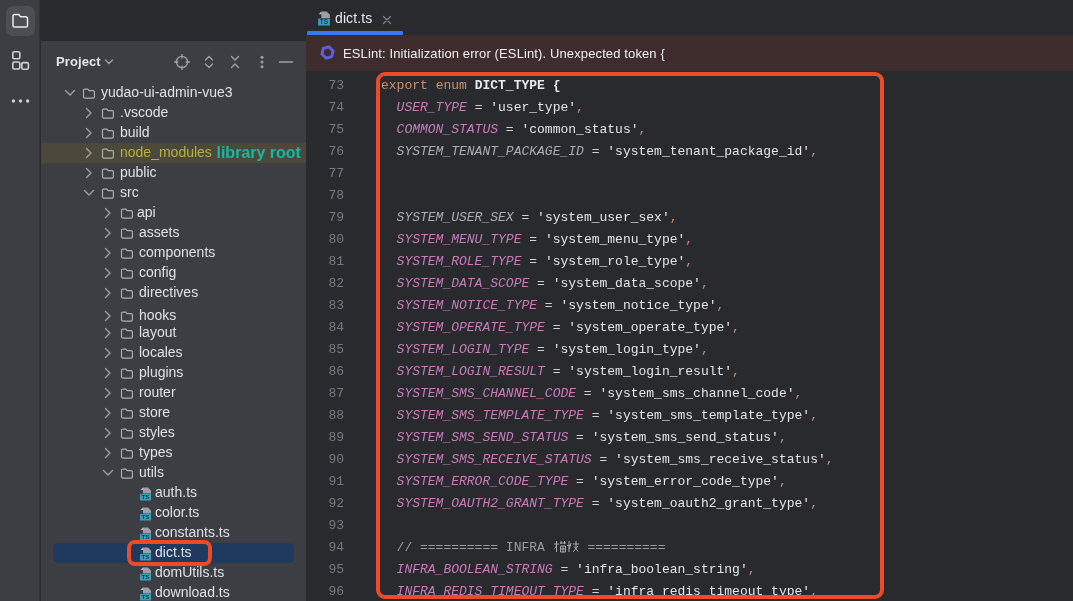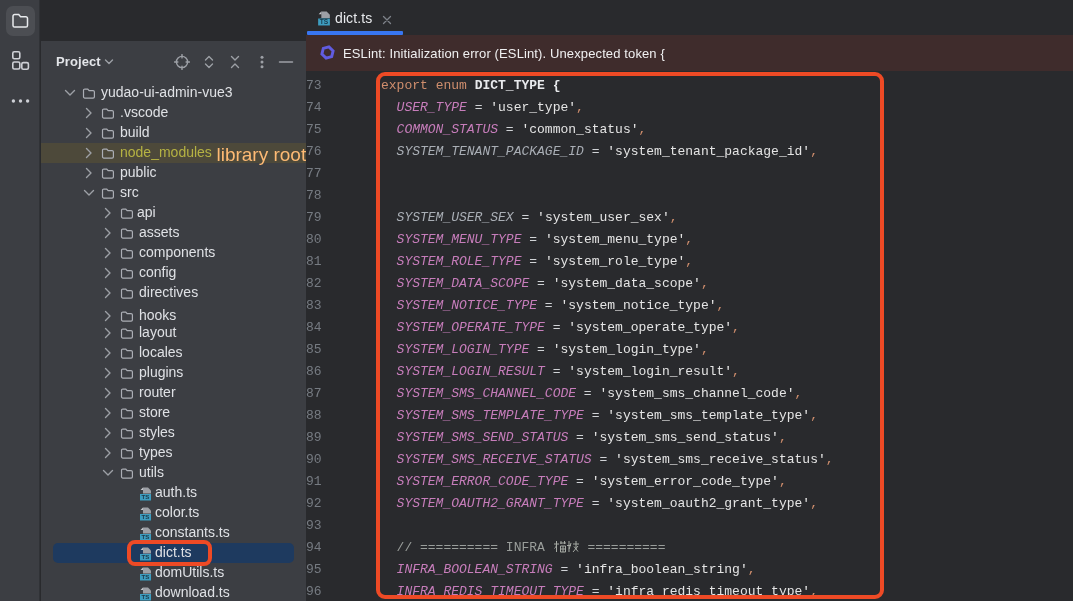--- a/index.html
+++ b/index.html
@@ -14,33 +14,33 @@
 
 #panel { position:absolute; left:41px; top:0; width:265px; height:601px; background:#3C3E43;margin-top:41px; }
 #phead { position:absolute; left:0; top:0; width:100%; height:41px; }
 #ptitle { position:absolute; left:15px; top:13px; font-size:13px; font-weight:bold; color:#E3E5E9; letter-spacing:0.1px; }
 .trow { position:absolute; left:0; width:100%; height:20px; }
 .rowbg { position:absolute; left:0; top:0; width:100%; height:20px; }
 .rowbg.olive { background:#4D493A; }
 .rowbg.sel { background:#1E3A5F; left:12px; width:241px; border-radius:5px; }
 .tname { font-size:14px; color:#DFE1E5; top:1px; white-space:pre; }
 .tname.on { color:#B5B243; }
-.textra { font-size:19px; color:#fdba74; top:1px; white-space:nowrap; }
+.textra { font-size:16px; color:#14b8a6; top:1px; white-space:nowrap;font-weight:bold; }
 
 
 #editor { position:absolute; left:306px; top:0; width:767px; height:601px; background:#292A2D; }
 #tabbar { position:absolute; left:0; top:0; width:100%; height:35px; background:#292A2D; }
 #tab { position:absolute; left:0; top:0; height:35px; }
 #tabname { position:absolute; left:29px; top:10px; font-size:14px; color:#E8EAED; letter-spacing:0.1px; }
 #tabline { position:absolute; left:1px; top:31px; width:96px; height:4px; background:#3876F2; border-radius:1px; }
 #banner { position:absolute; left:0; top:35px; width:100%; height:36px; background:#3F2C2C; }
 #bannertext { position:absolute; left:37px; top:10.5px; font-size:13px; color:#F0F0F1; letter-spacing:0.12px; }
 
 #codearea { position:absolute; left:0; top:71px; width:100%; height:530px; font-family:"Liberation Mono", monospace; font-size:13px; }
-.gl { position:absolute; width:38px; text-align:left; color:#767B82; line-height:22px; height:22px; left:0; }
+.gl { position:absolute; width:38px; text-align:right; color:#767B82; line-height:22px; height:22px; left:0; }
 #gut { position:absolute; left:0; top:0; width:38px; }
 .cl { position:absolute; left:75px; line-height:22px; height:22px; white-space:pre; }
 .kw { color:#CF8E6D; }
 .en { color:#E8EAED; font-weight:bold; }
 .br { color:#E8EAED; font-weight:bold; }
 .mp { color:#C77DBB; font-style:italic; }
 .mg { color:#A9AEB5; font-style:italic; }
 .eq { color:#D0D3D6; }
 .st { color:#e5e5e5; }
 .cm { color:#CF8E6D; }

